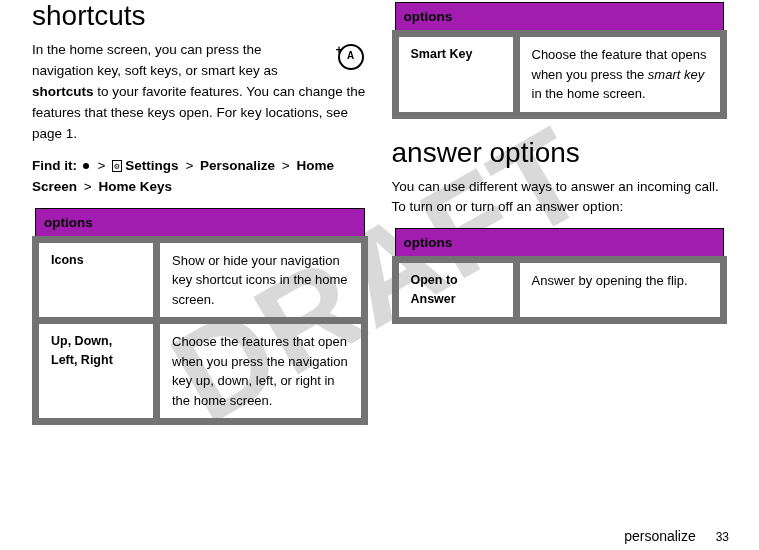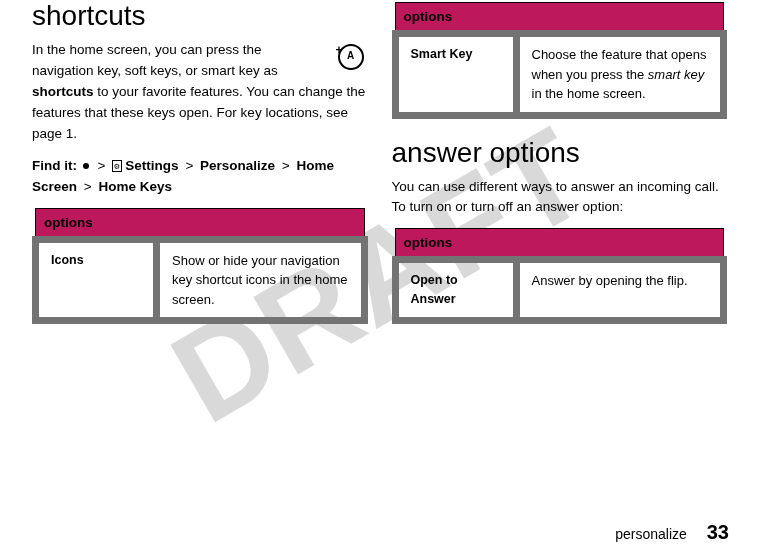--- a/index.html
+++ b/index.html
@@ -96,21 +96,21 @@
     padding:0 1px;
     vertical-align:middle;
   }
   table.options {
     border-collapse: collapse;
     width: 100%;
     font-size: 13px;
     margin-top: 6px;
   }
   table.options th {
-    background: #be185d;
+    background: #a21caf;
     text-align: left;
     font-weight: bold;
     padding: 6px 8px;
     border: 1px solid #000;
     font-size: 13.5px;
   }
   table.options td {
     border: 7px solid #737373;
     padding: 8px 12px;
     vertical-align: top;
@@ -123,21 +123,21 @@
     font-stretch: condensed;
     width: 90px;
     font-size: 12.5px;
   }
   .footer {
     position: absolute;
     bottom: 6px;
     right: 30px;
     font-size: 14px;
   }
-  .footer .pnum { font-weight: bold; font-size: 20px; margin-left: 16px;}
+  .footer .pnum { font-weight: normal; font-size: 12px; margin-left: 16px;}
   em { font-style: italic; }
   .float-icon {
     float: right;
     margin: 4px 4px 0 8px;
   }
   .gray-row td { background: #eeeeee; }
 </style>
 </head>
 <body>
 
@@ -169,20 +169,24 @@
 
     <table class="options">
       <tbody>
           <tr>
             <th colspan="2">options</th>
           </tr>
       <tr>
         <td class="opt-label">Icons</td>
         <td>Show or hide your navigation key shortcut icons in the home screen.</td>
       </tr>
+      <tr>
+        <td class="opt-label">Up, Down, Left, Right</td>
+        <td>Choose the features that open when you press the navigation key up, down, left, or right in the home screen.</td>
+      </tr>
     </tbody>
       </table>
   </div>
 
   <div class="col">
 
     <table class="options" style="margin-top:2px;">
       <tbody>
           <tr>
             <th colspan="2">options</th>

